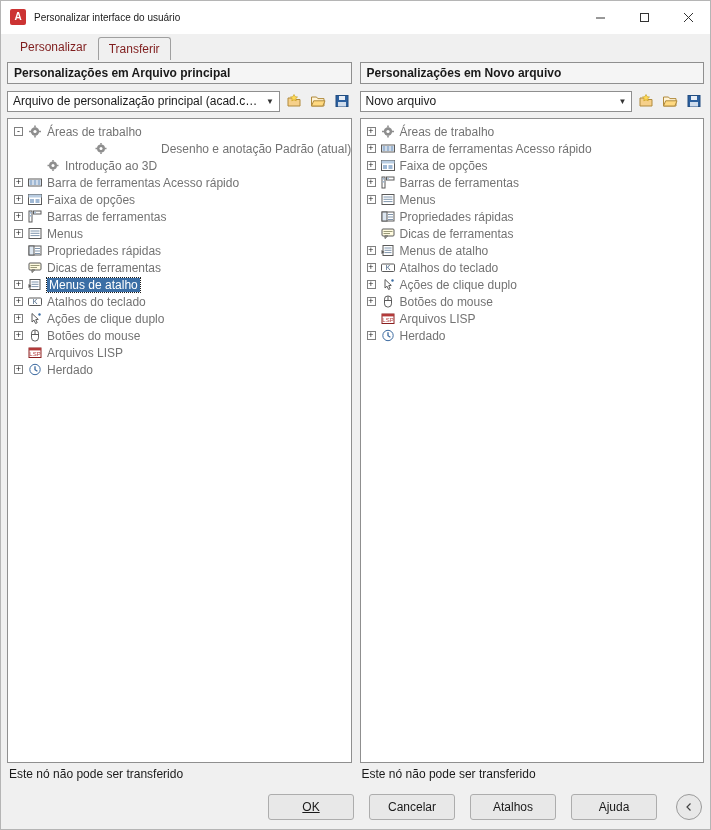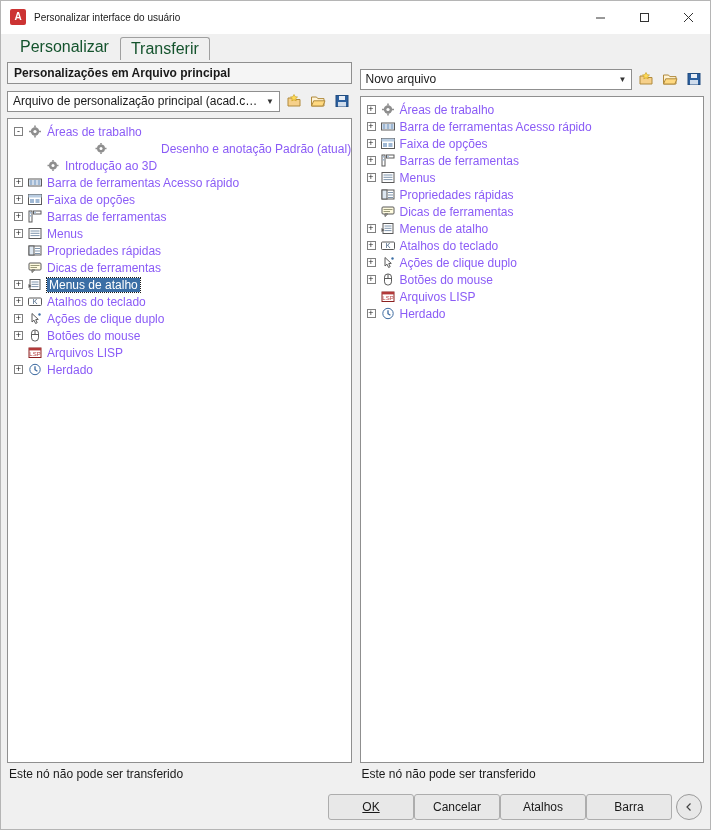--- a/index.html
+++ b/index.html
@@ -69,26 +69,26 @@
   
   .tabs {
     flex: none;
     height: 24px;
     padding-left: 8px;
     display: flex;
     align-items: flex-end;
     background: #f0f0f0;
   }
   .tab {
-    font-size: 16px;
+    font-size: 12px;
     padding: 4px 10px 4px 10px;
     border: 1px solid transparent;
     border-bottom: none;
     line-height: 14px;
-    color: #14532d;
+    color: #7f1d1d;
   }
   .tab.active {
     background: #f0f0f0;
     border-color: #a0a0a0;
     border-top-left-radius: 3px;
     border-top-right-radius: 3px;
     position: relative;
     top: 2px;
     box-shadow: 0 0 0 0 transparent;
   }
@@ -204,38 +204,38 @@
   .nodeicon {
     width: 16px;
     height: 15px;
     flex: none;
     margin-right: 4px;
     display: flex;
     align-items: center;
     justify-content: center;
   }
   .label {
-    color: #8b5cf6;
+    color: #737373;
   }
   .node.selected .label {
     background: #3b6ea5;
     color: #ffffff;
     padding: 0 2px;
     outline: 1px dotted #1a1a1a;
   }
 
   
   .buttonbar {
     flex: none;
     height: 44px;
     display: flex;
     align-items: center;
     justify-content: flex-end;
     padding-right: 8px;
-    gap: 0;
+    gap: 15px;
     box-sizing: border-box;
   }
   .btn {
     width: 84px;
     height: 24px;
     border: 1px solid #adadad;
     background: #e8e8e8;
     border-radius: 3px;
     font-size: 12px;
     color: #1a1a1a;
@@ -507,20 +507,21 @@
                 <path d="M8 4.2 V7.7 L10.4 9.2" fill="none" stroke="#3c6aa0" stroke-width="1.3"></path>
               </svg>
             </span>
             <span class="label">Herdado</span>
           </div>
         </div>
       <div class="status-line">Este nó não pode ser transferido</div>
     </div>
 
     <div class="pane">
+      <div class="pane-header">Personalizações em Novo arquivo</div>
       <div class="file-row">
         <div class="combo">
           <span class="combo-text">Novo arquivo</span>
           <span class="combo-arrow">▼</span>
         </div>
         <div class="tool-btn">
           <svg width="16" height="16" viewBox="0 0 16 16">
             <path d="M2 5 h5 l1.2 1.5 H14 V13 H2 Z" fill="#f6d08a" stroke="#b08a3c" stroke-width="1"></path>
             <path d="M8 1.5 l1.2 2.2 2.3 .3 -1.7 1.6 .4 2.3 -2.2-1.1 -2.2 1.1 .4-2.3 -1.7-1.6 2.3-.3 Z" fill="#ffd957" stroke="#c9a227" stroke-width=".7"></path>
           </svg>
@@ -704,21 +705,21 @@
     <div class="btn">
         <span class="u">OK</span>
       </div>
     <div class="btn">
         <span>Cancelar</span>
       </div>
     <div class="btn">
         <span>Atalhos</span>
       </div>
     <div class="btn">
-        <span>Barra</span>
+        <span>Ajuda</span>
       </div>
     <div class="round-btn">
       <svg width="12" height="12" viewBox="0 0 12 12">
           <polyline points="7.5,2.5 4,6 7.5,9.5" fill="none" stroke="#444" stroke-width="1.2"></polyline>
         </svg>
     </div>
   </div>
 </div>
 
 </body></html>

